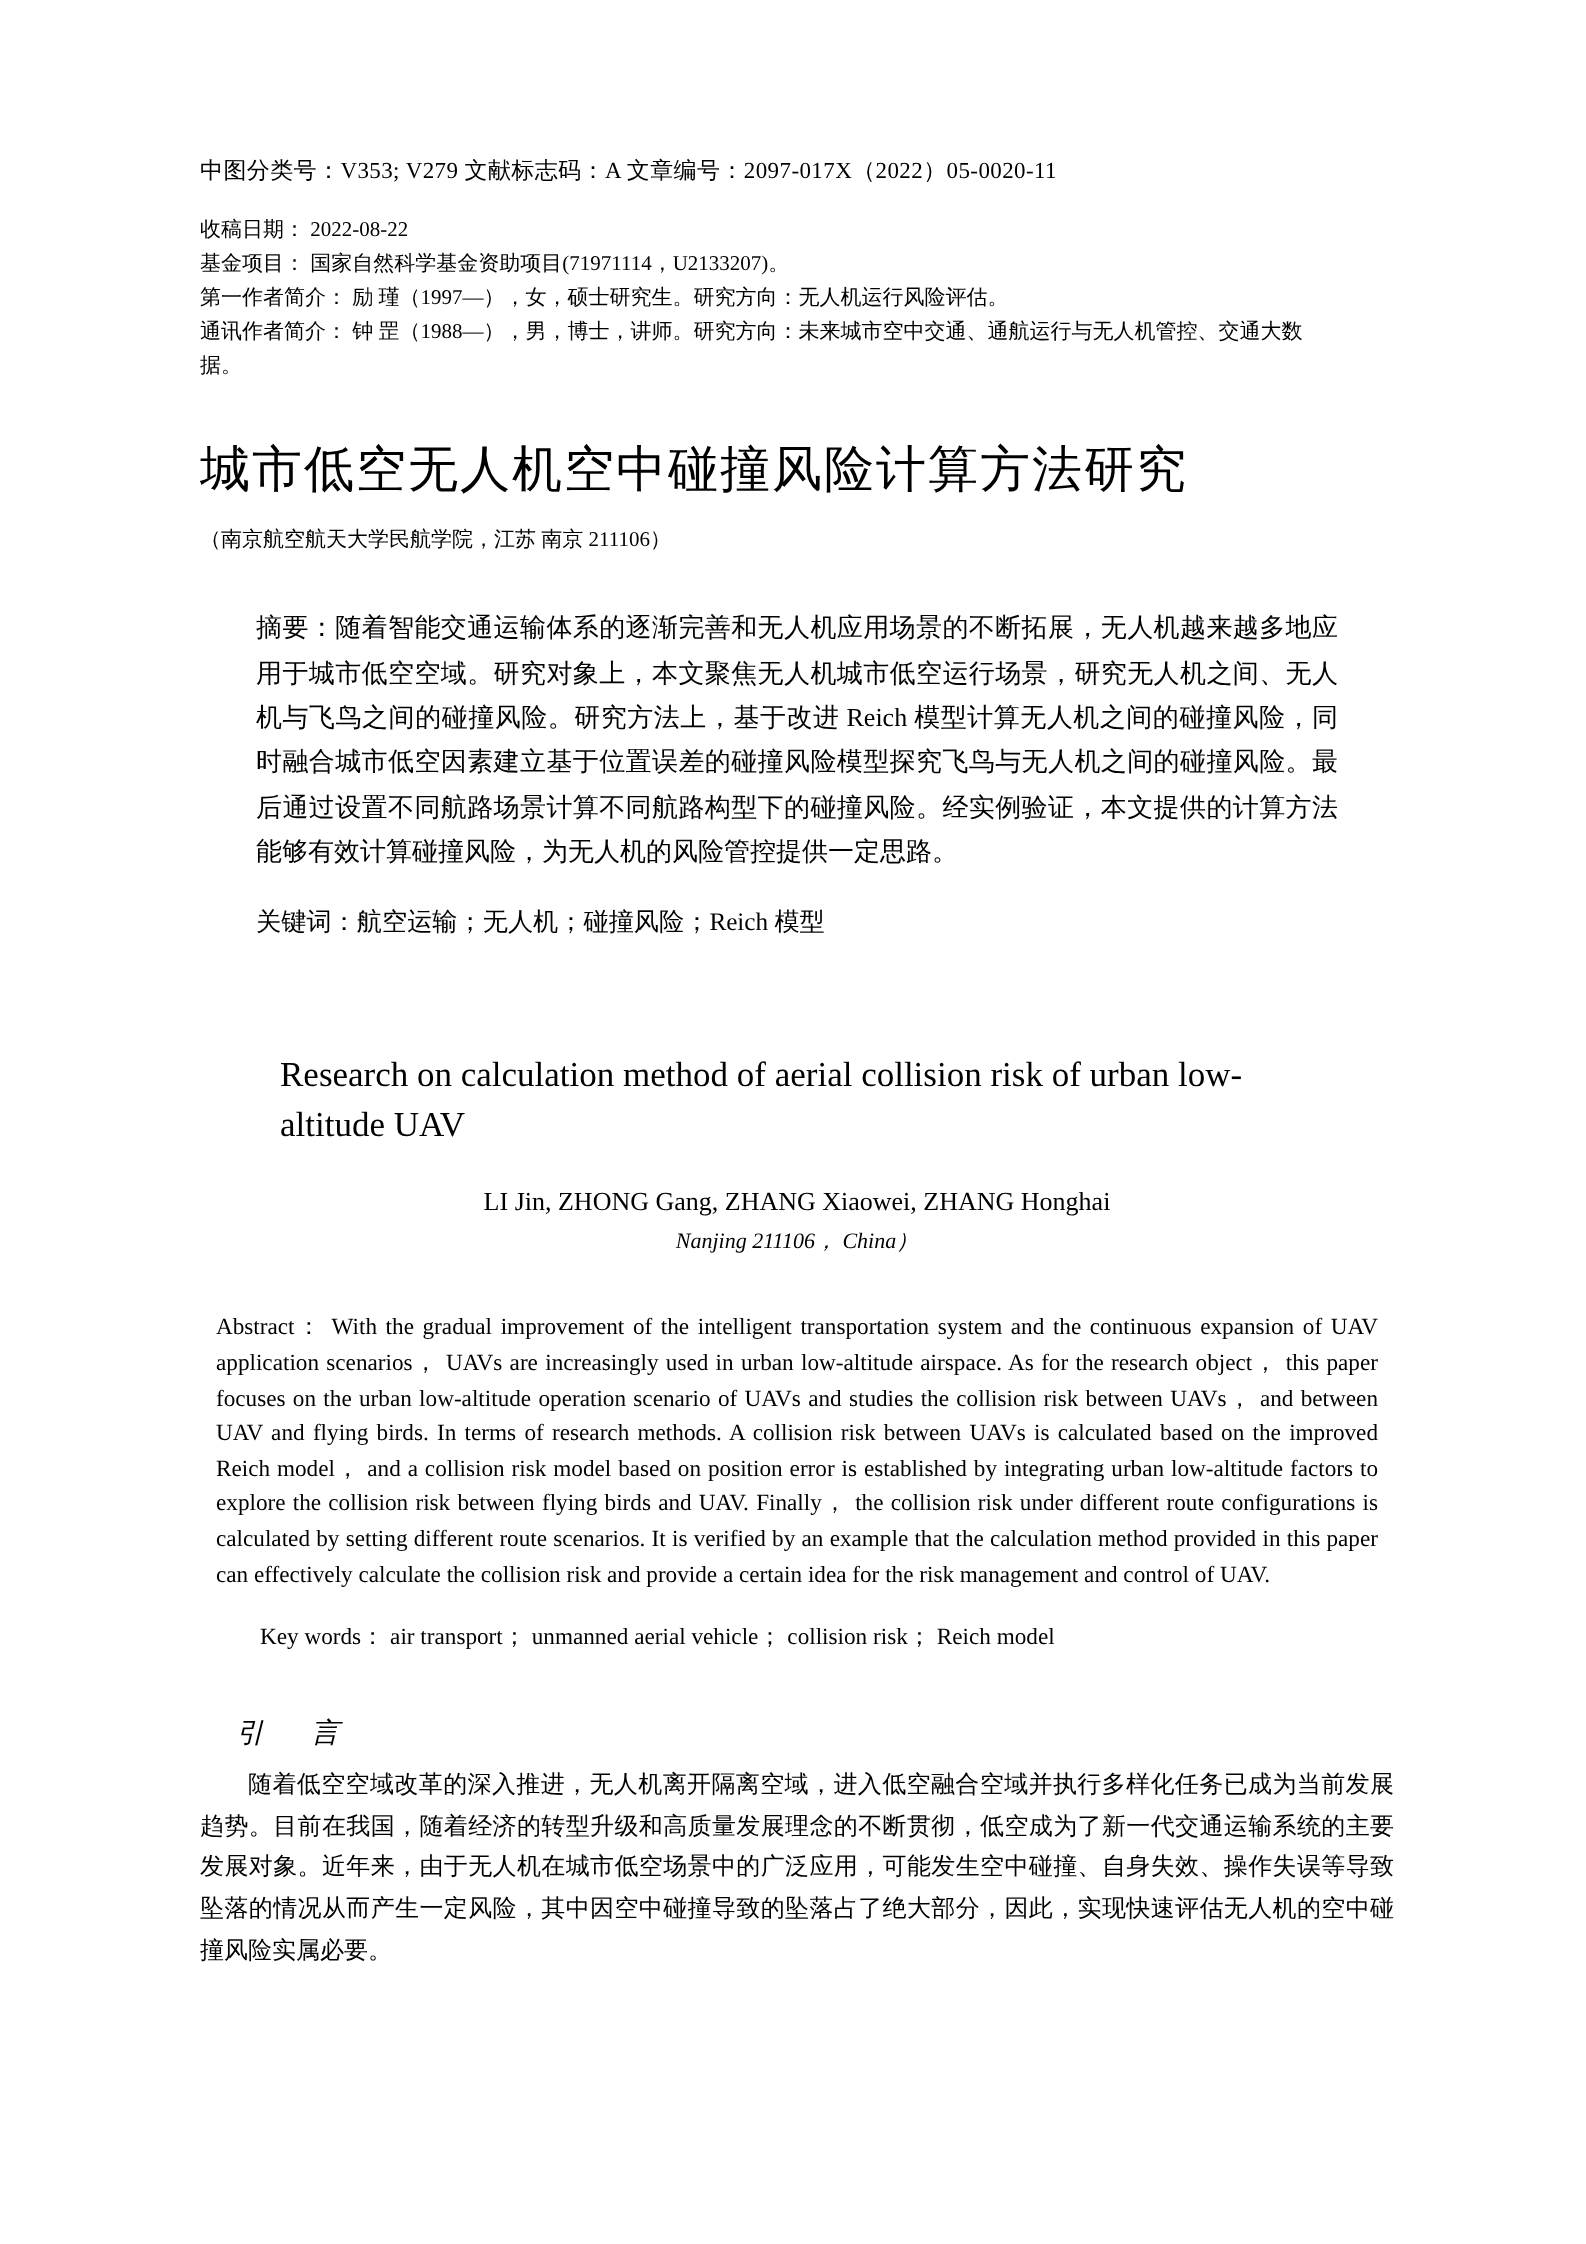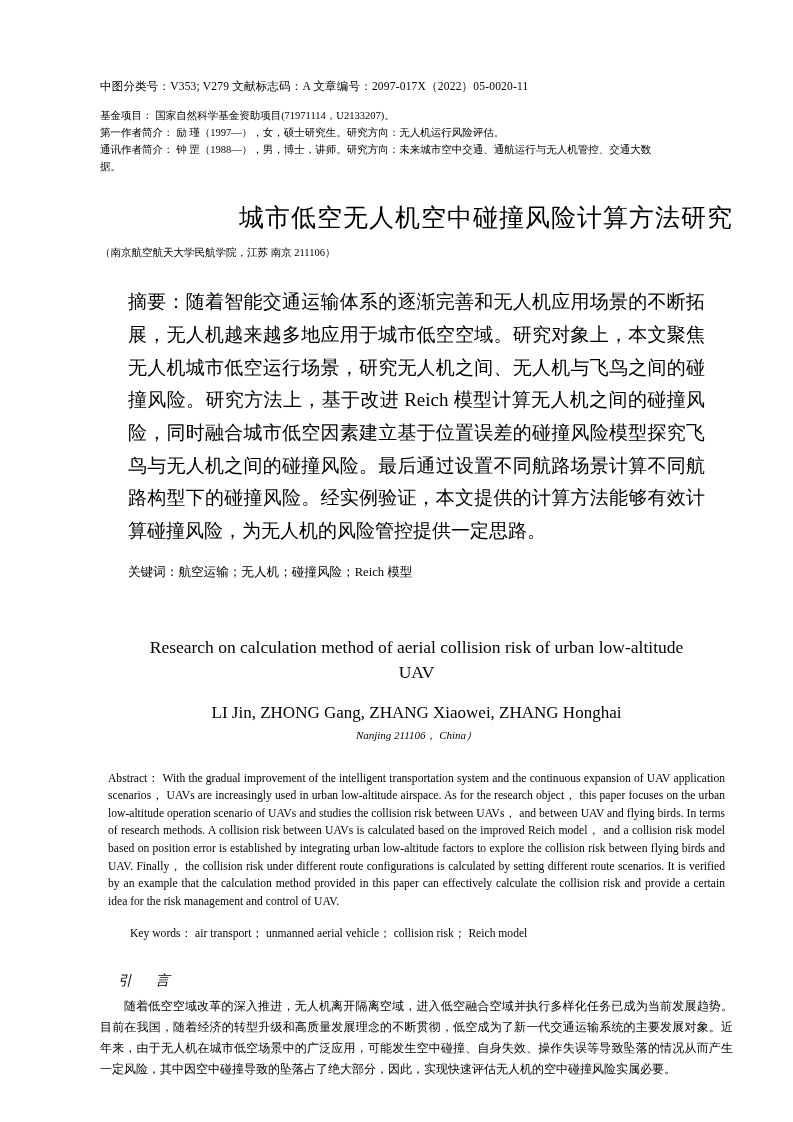--- a/index.html
+++ b/index.html
@@ -12,78 +12,77 @@
     height: 1122px;
     font-family: "Liberation Serif", serif;
     color: #000000;
     position: relative;
   }
   .page {
     position: relative;
     width: 793px;
     height: 875px;
     box-sizing: border-box;
-    padding: 78px 60px 40px 100px;
+    padding: 78px 96px 40px 100px;
     border-radius: 17px;
   }
   .meta-line {
     font-size: 11.5px;
     line-height: 1.5;
     margin: 0 0 12px 0;
     letter-spacing: 0.2px;
   }
   .meta-block {
     font-size: 10.5px;
     line-height: 1.62;
     margin: 0;
   }
   .meta-block div {
     white-space: nowrap;
   }
   .title-cn {
-    text-align: right;
+    text-align: left;
     font-size: 25px;
     font-weight: normal;
     margin: 26px 0 0 0;
     letter-spacing: 1px;
     font-family: "Liberation Serif", serif;
   }
   .authors-cn {
     text-align: center;
     font-size: 15px;
     margin: 30px 0 0 0;
     letter-spacing: 1.5px;
   }
   .affil-cn {
     text-align: left;
     font-size: 10.5px;
     margin: 12px 0 0 0;
   }
   .abstract-cn {
     margin: 26px 28px 0 28px;
-    font-size: 19px;
+    font-size: 13px;
     line-height: 1.72;
     text-align: justify;
     text-justify: inter-ideograph;
   }
   .keywords-cn {
     margin: 14px 28px 0 28px;
     font-size: 12.6px;
     line-height: 1.7;
   }
   .title-en {
-    text-align: center;
     font-size: 17.5px;
     margin: 52px 40px 0 40px;
     line-height: 1.42;
     font-weight: normal;
   }
   .authors-en {
     text-align: center;
-    font-size: 17px;
+    font-size: 13px;
     margin: 18px 0 0 0;
   }
   .affil-en {
     text-align: center;
     font-size: 11px;
     font-style: italic;
     margin: 5px 40px 0 40px;
     line-height: 1.45;
   }
   .abstract-en {
@@ -116,20 +115,21 @@
   }
 </style>
 </head>
 <body>
 
 <div class="page">
 
   <div class="meta-line">中图分类号：V353; V279  文献标志码：A  文章编号：2097-017X（2022）05-0020-11</div>
 
   <div class="meta-block">
+    <div>收稿日期：  2022-08-22</div>
     <div>基金项目：  国家自然科学基金资助项目(71971114，U2133207)。</div>
     <div>第一作者简介：  励  瑾（1997—），女，硕士研究生。研究方向：无人机运行风险评估。</div>
     <div>通讯作者简介：  钟  罡（1988—），男，博士，讲师。研究方向：未来城市空中交通、通航运行与无人机管控、交通大数</div>
     <div>据。</div>
   </div>
 
   <h1 class="title-cn">城市低空无人机空中碰撞风险计算方法研究</h1>
 
 
   <div class="affil-cn">（南京航空航天大学民航学院，江苏 南京 211106）</div>

